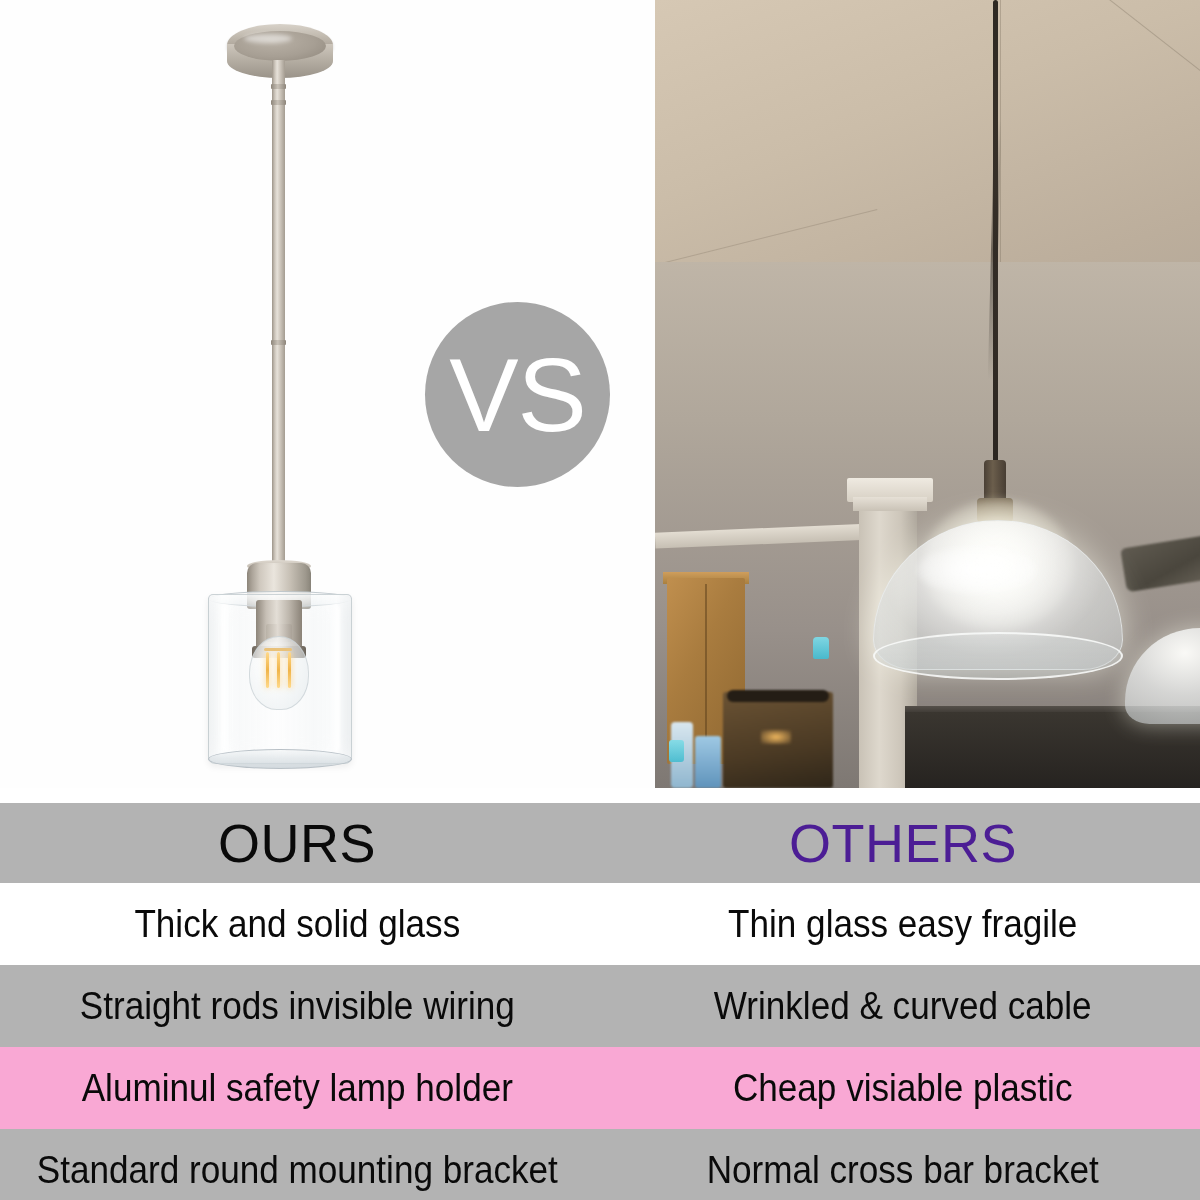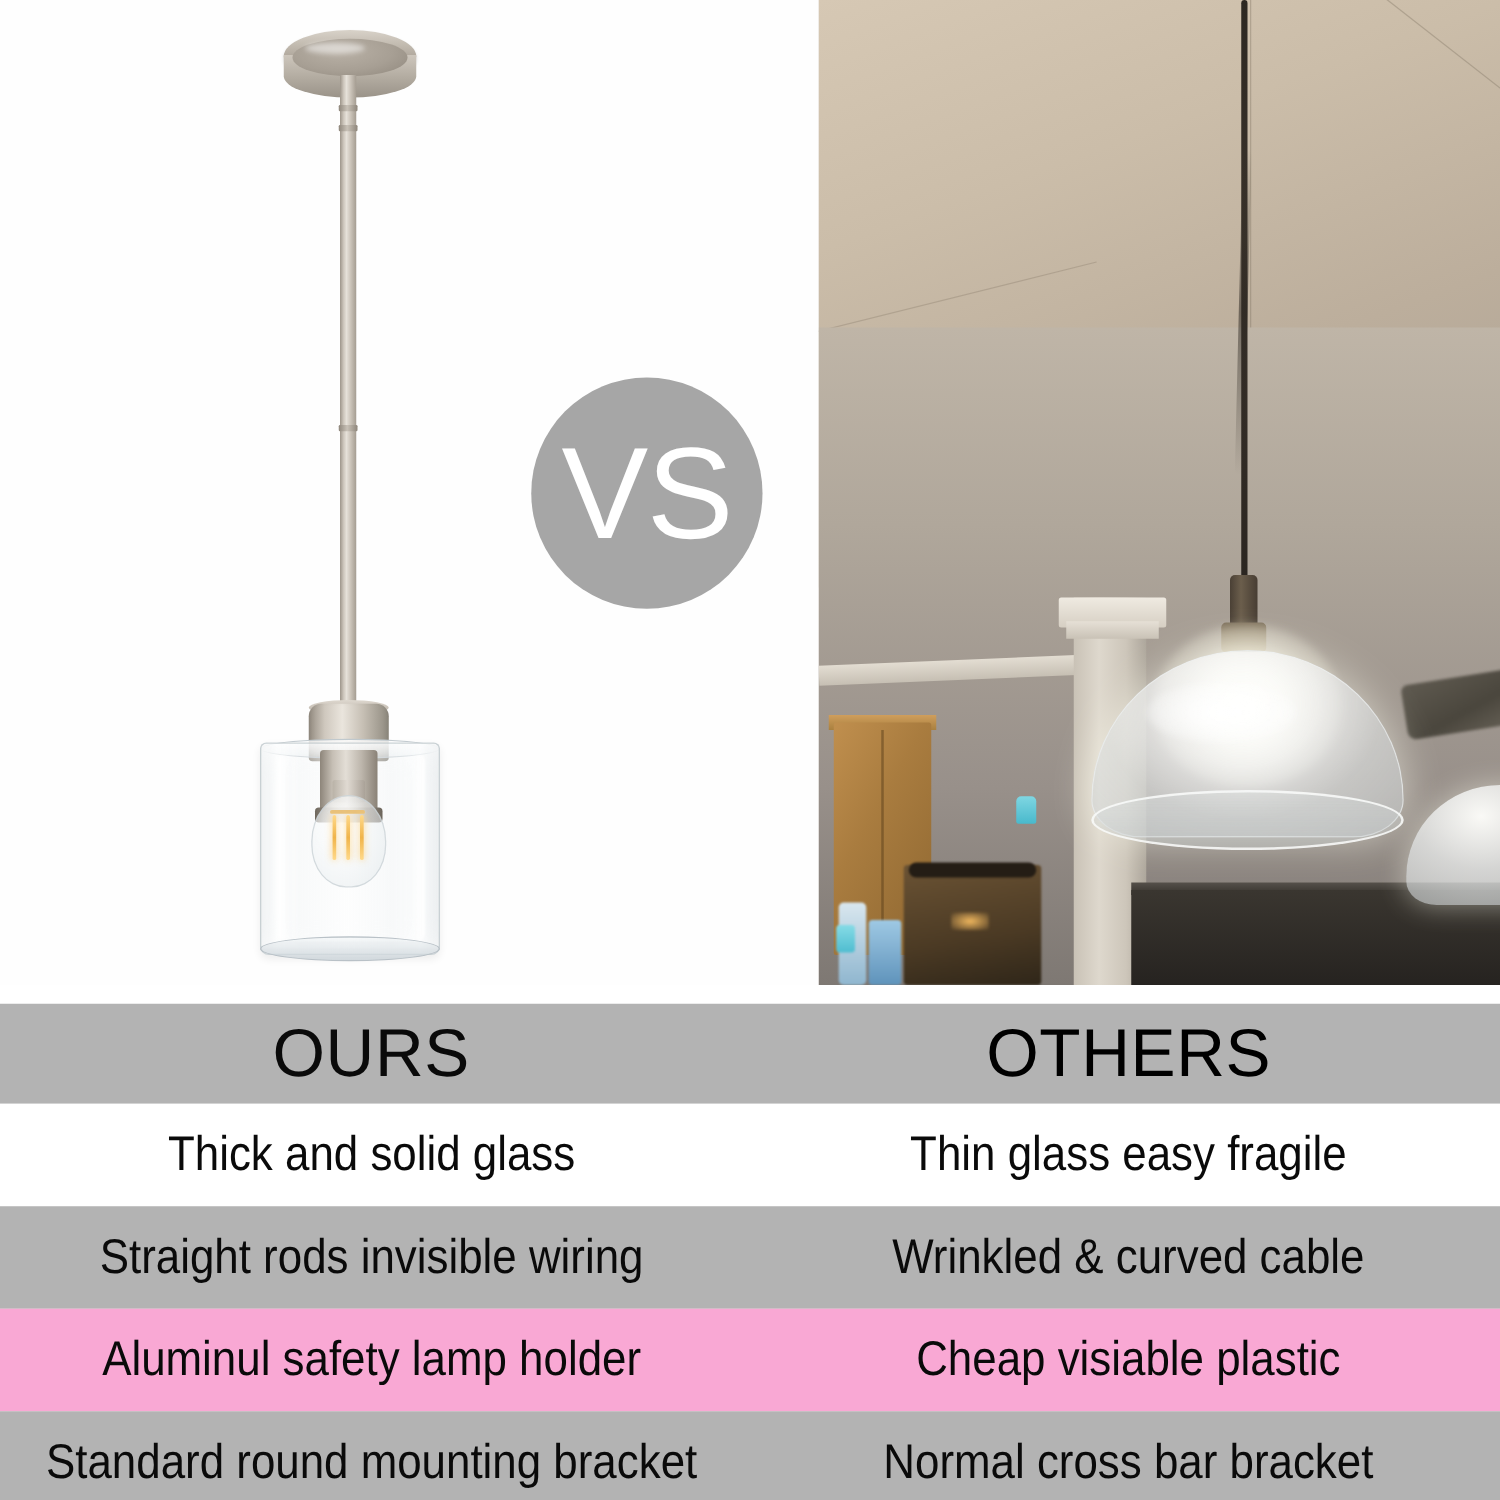--- a/index.html
+++ b/index.html
@@ -407,21 +407,21 @@
       <div class="dome-lip"></div>
     </div>
   </div>
 
   <div class="table">
 
     <div class="gapline"></div>
 
     <div class="row head" style="background: rgb(179, 179, 179);">
       <div class="cell cell-left" style="color: rgb(10, 10, 10);">OURS</div>
-      <div class="cell cell-right" style="color: #000000;">OTHERS</div>
+      <div class="cell cell-right" style="color: #4c1d95;">OTHERS</div>
     </div>
 
     <div class="row body" style="background: rgb(255, 255, 255);">
       <div class="cell cell-left" style="color: rgb(10, 10, 10);">Thick and solid glass</div>
       <div class="cell cell-right" style="color: rgb(10, 10, 10);">Thin glass easy fragile</div>
     </div>
 
     <div class="row body" style="background: rgb(179, 179, 179);">
       <div class="cell cell-left" style="color: rgb(10, 10, 10);">Straight rods invisible wiring</div>
       <div class="cell cell-right" style="color: rgb(10, 10, 10);">Wrinkled &amp; curved cable</div>

